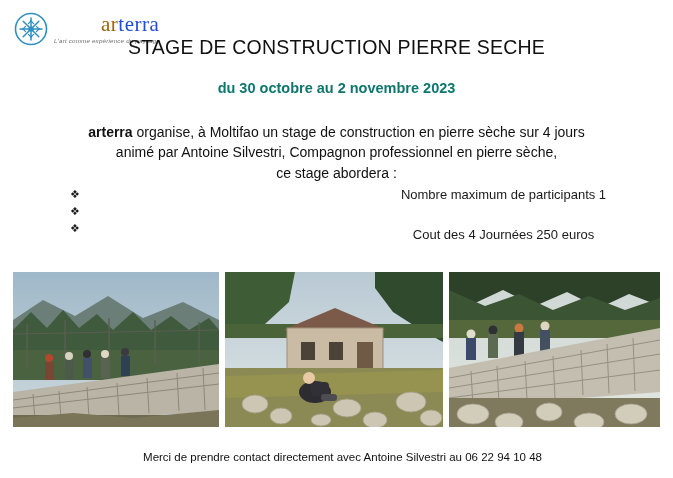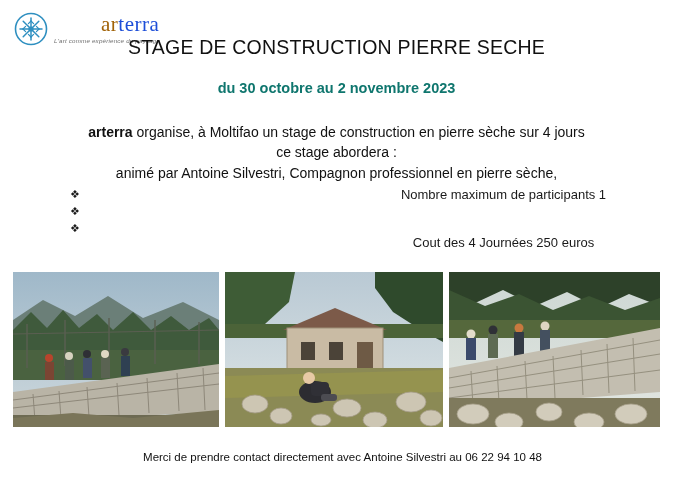--- a/index.html
+++ b/index.html
@@ -113,21 +113,21 @@
   .bullet-mark {
     font-size: 11px;
     color: #1a1a1a;
   }
   .col-right {
     flex: 1;
     font-size: 13px;
     text-align: center;
     padding-top: 1px;
   }
-  .col-right .line2 { margin-top: 33px; }
+  .col-right .line2 { margin-top: 25px; }
 
   
   .photos {
     position: absolute;
     left: 13px;
     top: 272px;
     width: 647px;
     height: 155px;
     display: flex;
     gap: 6px;
@@ -187,22 +187,22 @@
   </div>
 </div>
 
 <div class="title">STAGE DE CONSTRUCTION PIERRE SECHE</div>
 <div class="subtitle">du 30 octobre au 2 novembre 2023</div>
 
 <div class="intro">
   <div>
     <b>arterra</b><span> organise, à Moltifao un stage de construction en pierre sèche sur 4 jours</span>
   </div>
+  <div>animé par Antoine Silvestri, Compagnon professionnel en pierre sèche,</div>
   <div>ce stage abordera :</div>
-  <div>animé par Antoine Silvestri, Compagnon professionnel en pierre sèche,</div>
 </div>
 
 <div class="cols">
   <div class="col-left">
     <div class="bullet-row">
       <span class="bullet-mark">❖</span>
     </div>
     <div class="bullet-row">
       <span class="bullet-mark">❖</span>
     </div>

